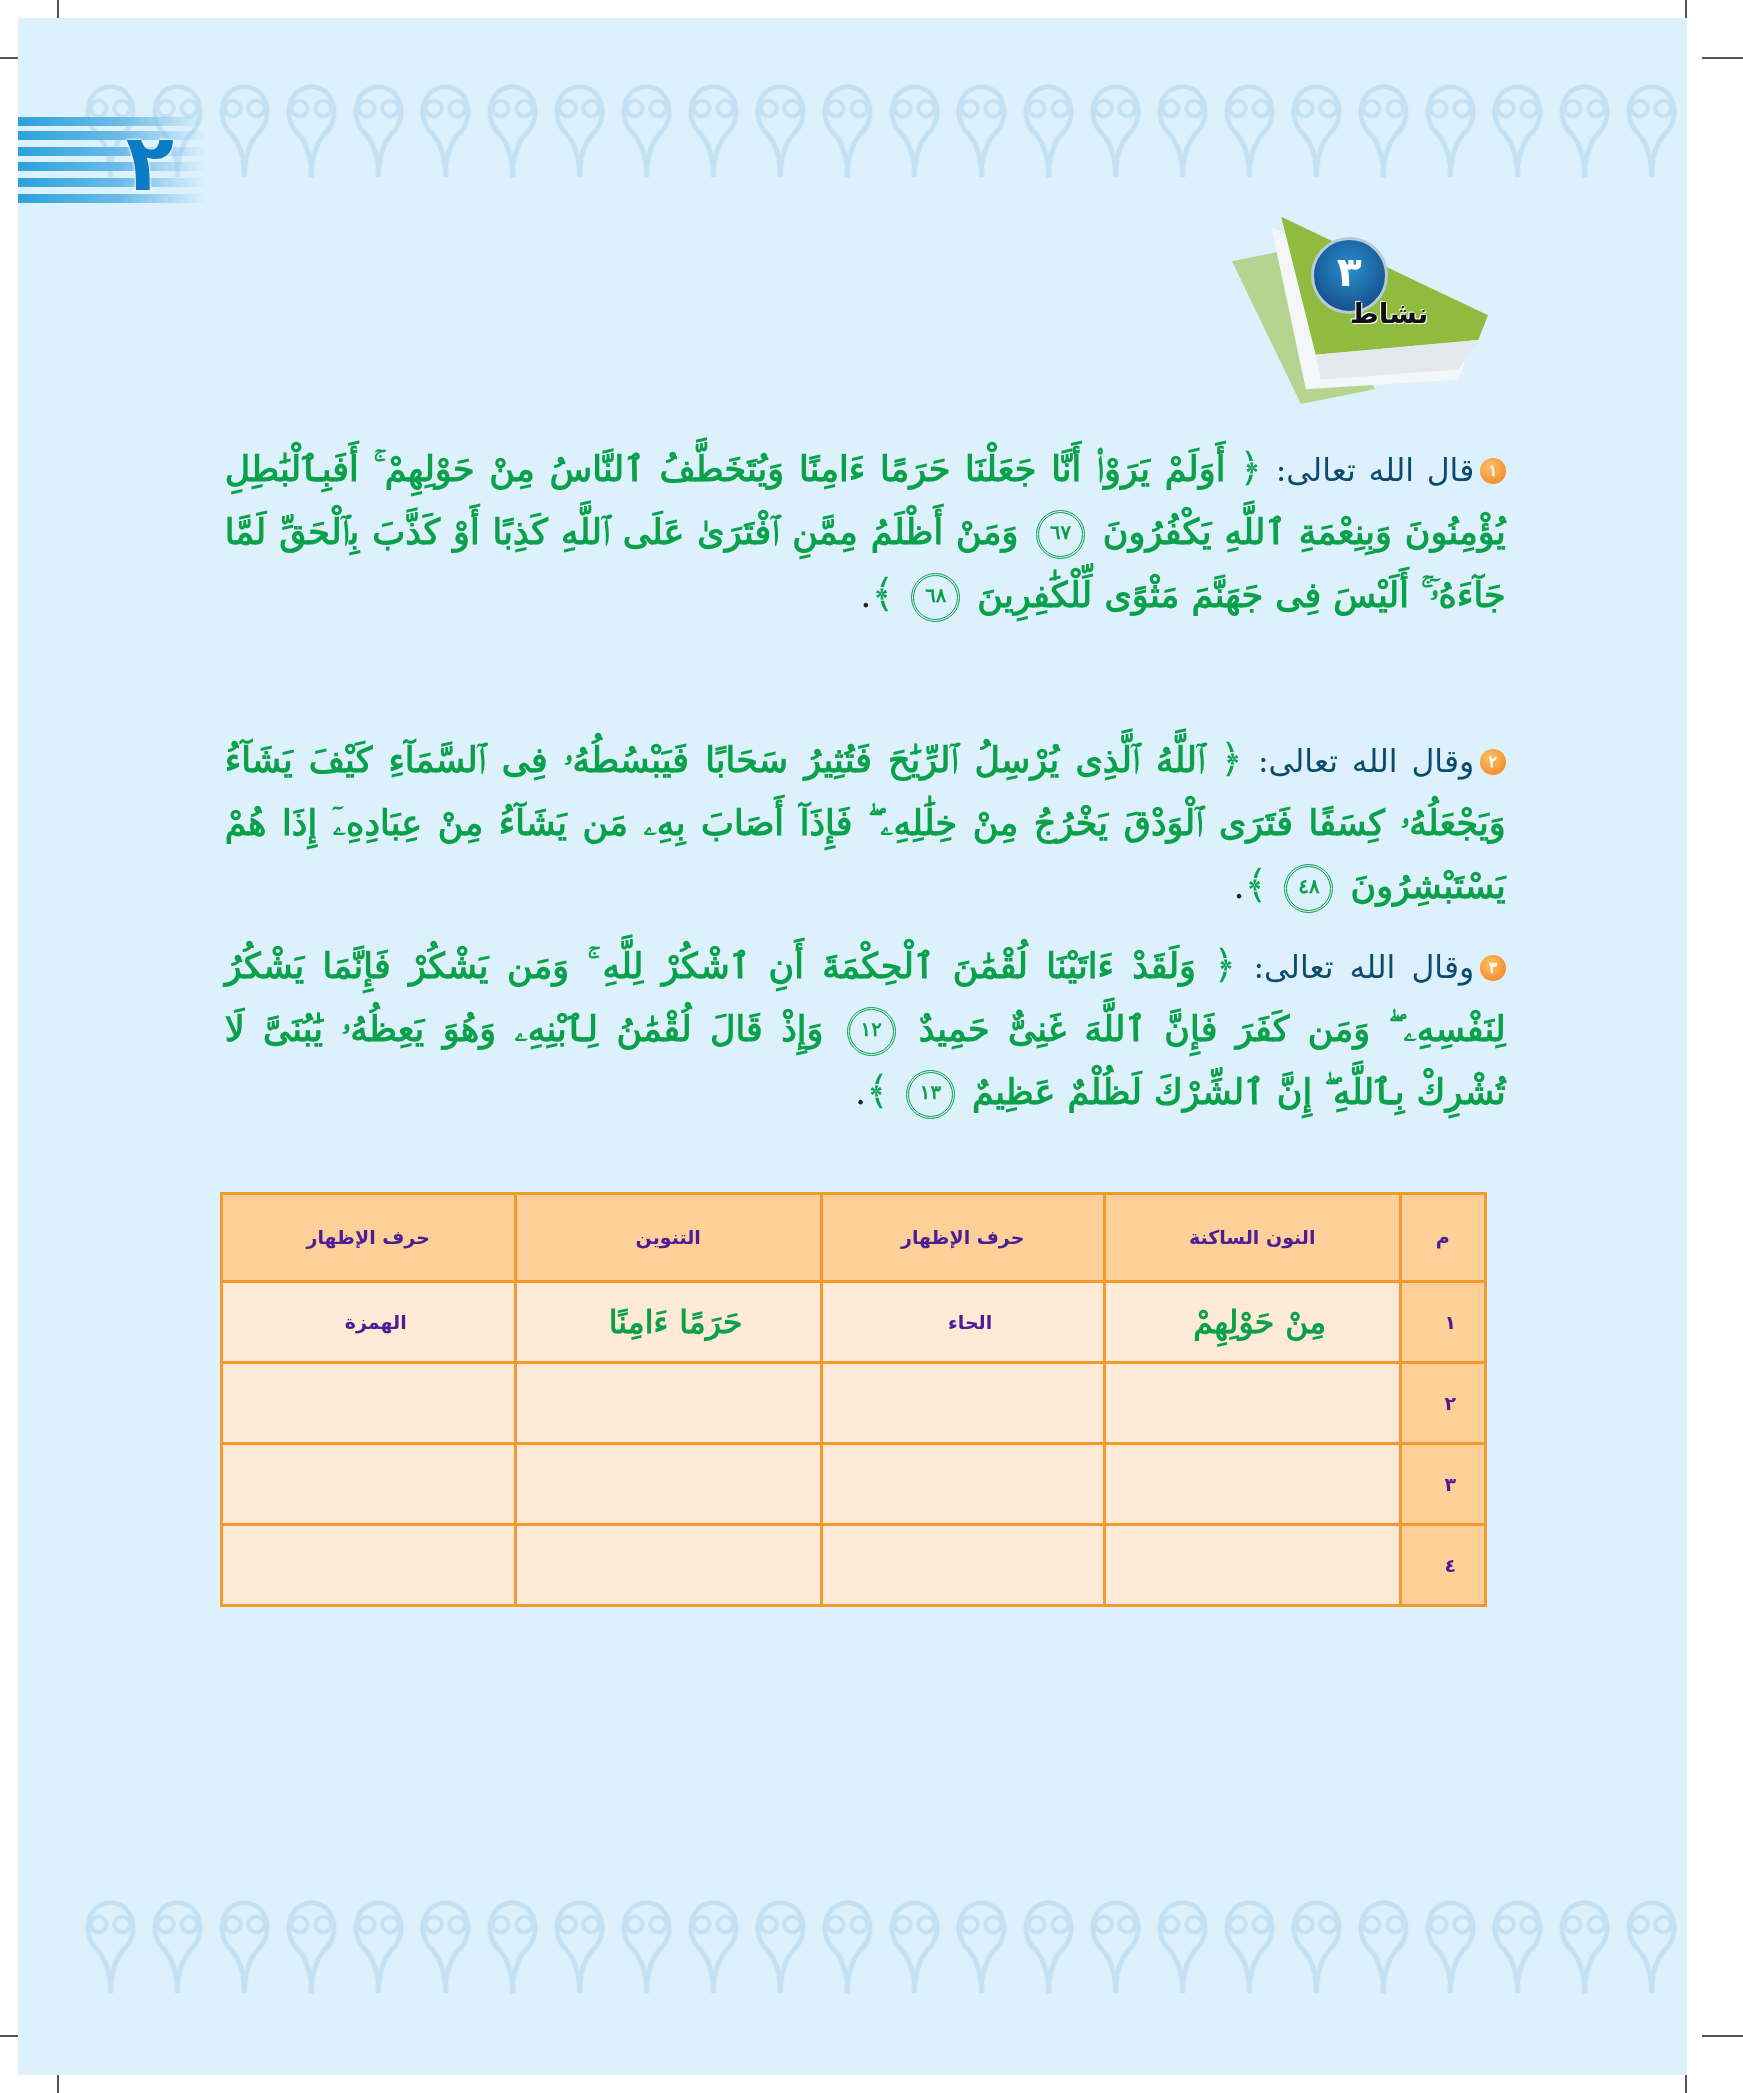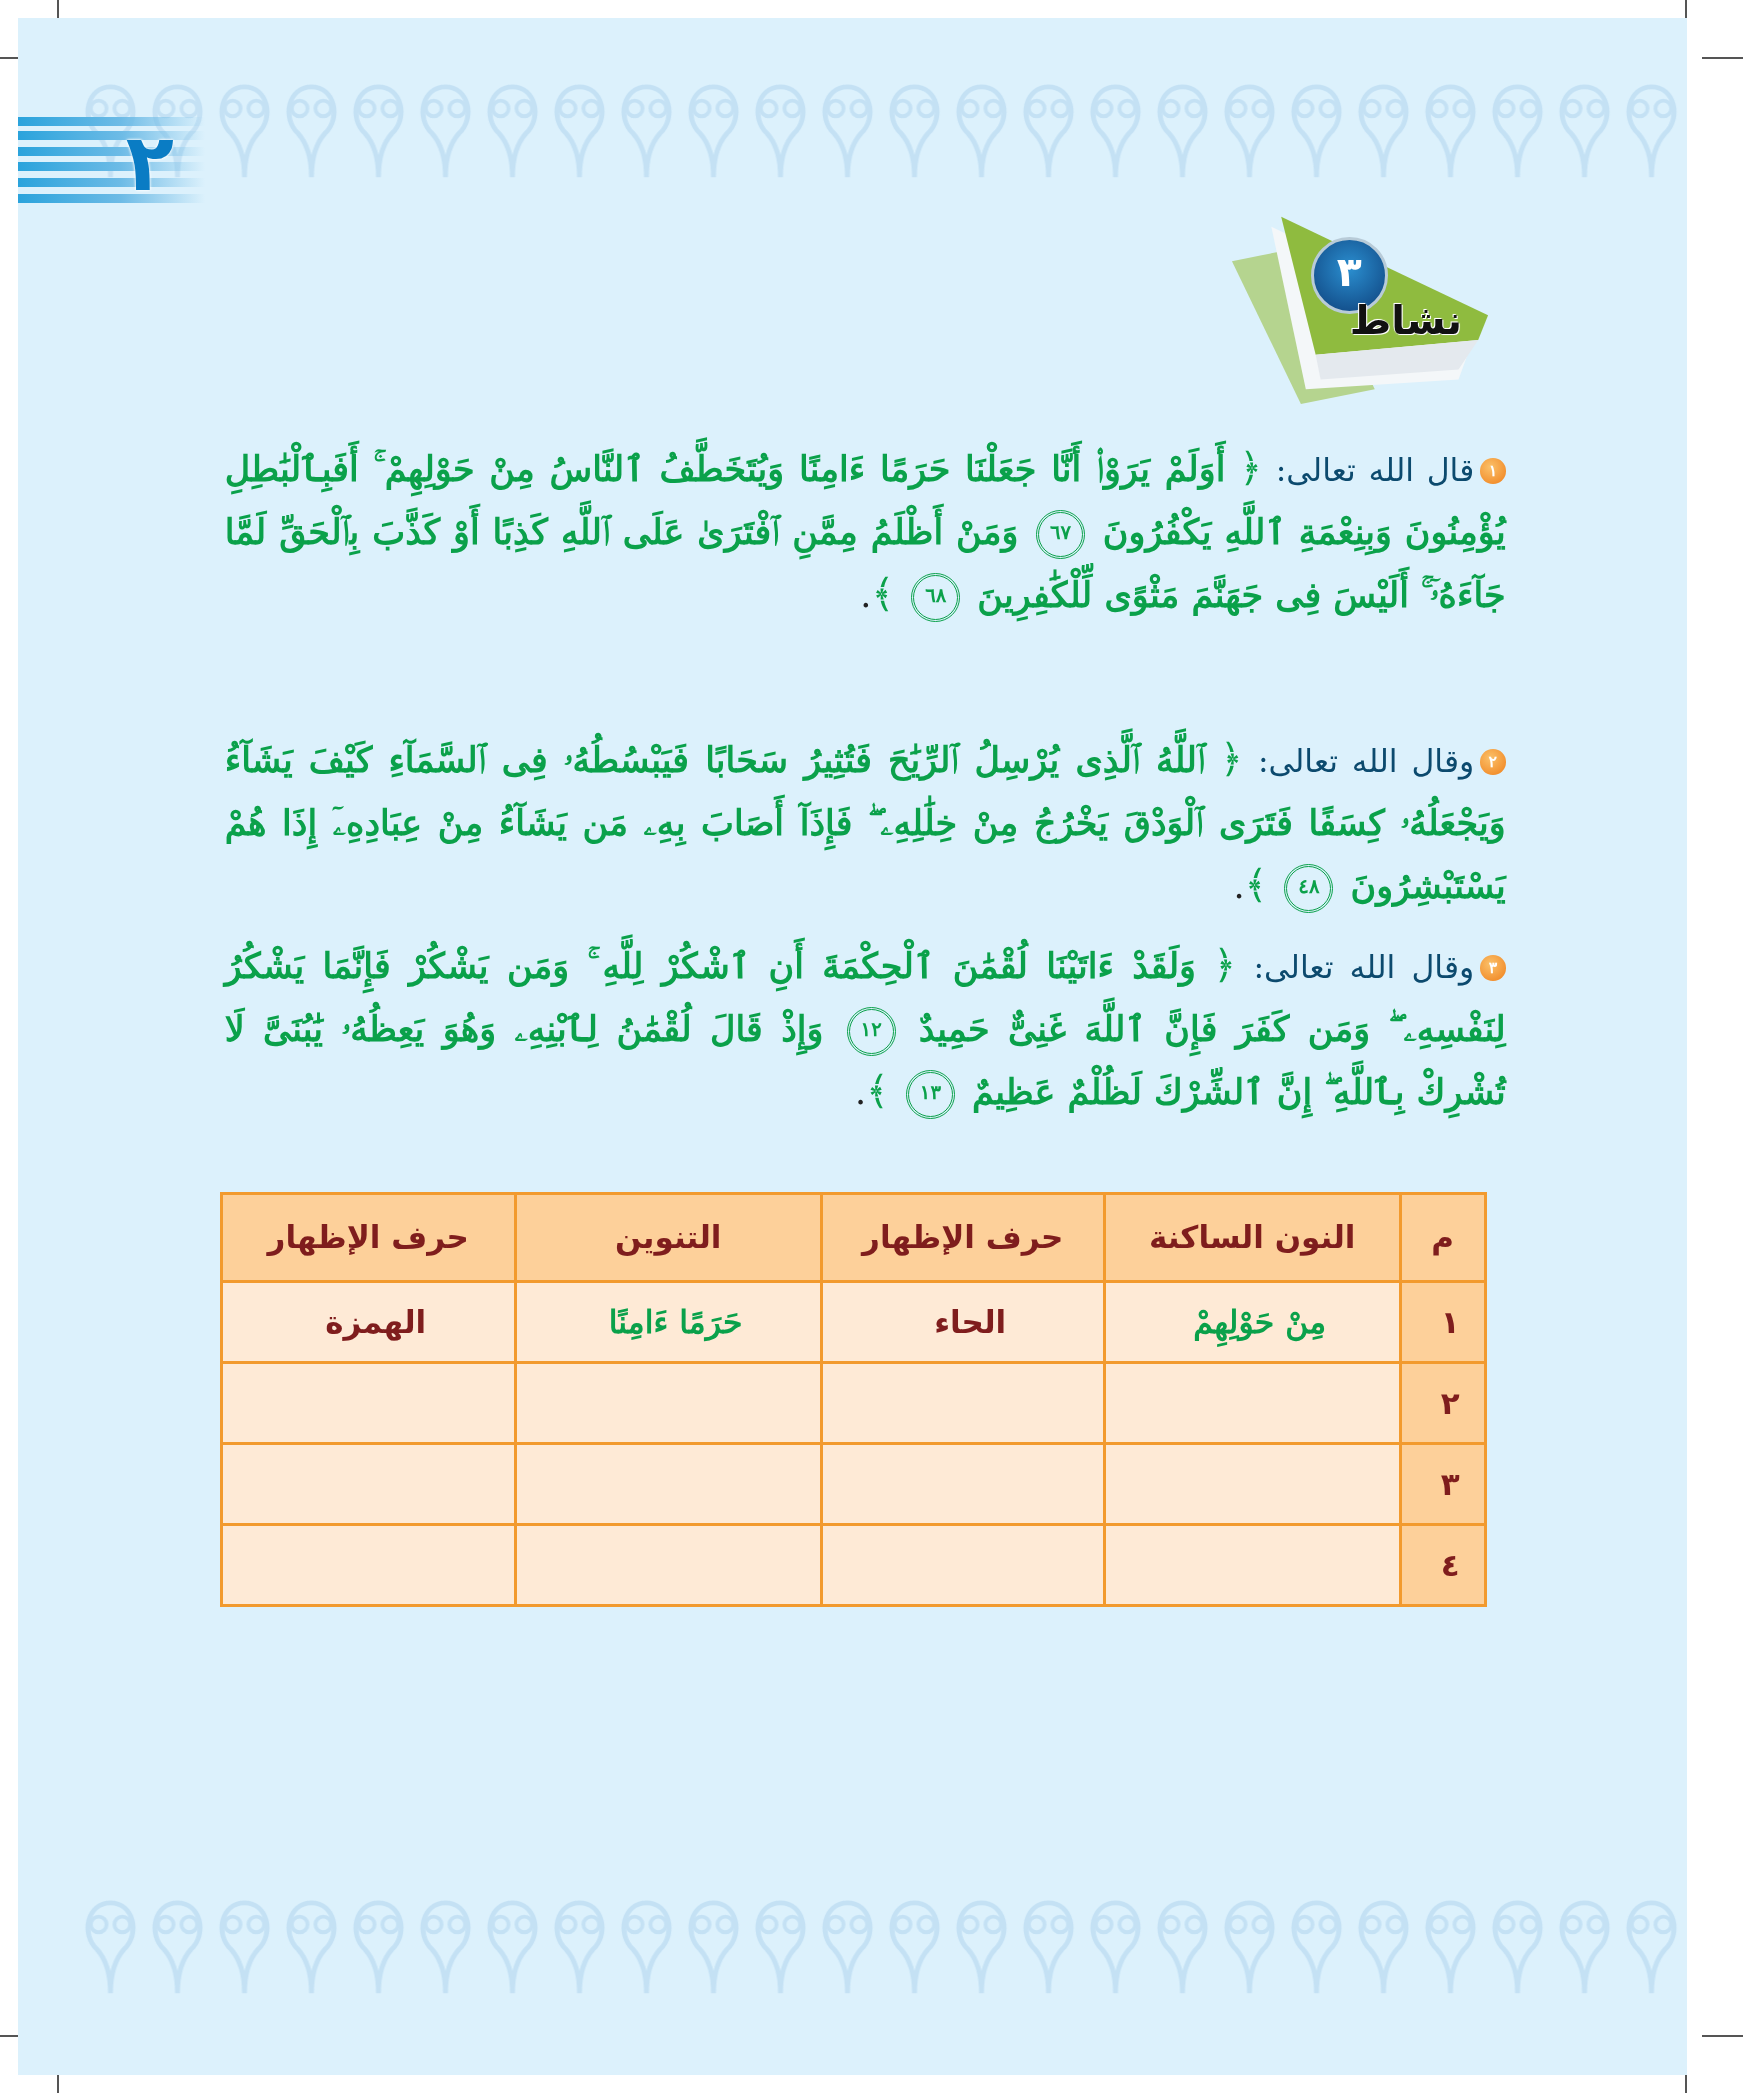--- a/index.html
+++ b/index.html
@@ -6,32 +6,32 @@
   body{width:1744px;height:2093px;background:#ffffff;position:relative;overflow:hidden;font-family:"DejaVu Sans",sans-serif;}
   .page{position:absolute;left:17.7px;top:17.7px;width:1669px;height:2057px;background:#dcf1fc;overflow:hidden;}
   .crop{position:absolute;background:#555;}
   .ornament-band{position:absolute;left:59px;width:1610px;height:108px;opacity:.9;}
   .ornament-band.top{top:61px;}
   .ornament-band.bottom{top:1877px;}
   .chapter-stripes{position:absolute;left:0;top:99px;width:197px;height:89px;}
   .stripe{position:absolute;left:0;height:8.9px;width:187px;background:linear-gradient(90deg,#2aa3dc 0%,#6dbbe6 55%,rgba(200,230,248,0) 100%);}
   .chapter-num{position:absolute;left:108px;top:106px;font-size:79px;font-weight:bold;color:#0a7cc4;line-height:1;text-shadow:0 0 3px #fff,0 0 3px #fff;font-family:"DejaVu Sans",sans-serif;}
   .activity-badge{position:absolute;left:1212px;top:207px;width:296px;height:197px;}
-  .badge-label{position:absolute;left:1332px;top:279px;font-size:40px;font-weight:bold;color:#111;text-shadow:0 0 2px #fff,1px 1px 0 #fff,-1px -1px 0 #fff;}
+  .badge-label{position:absolute;left:1332px;top:279px;font-size:28px;font-weight:bold;color:#111;text-shadow:0 0 2px #fff,1px 1px 0 #fff,-1px -1px 0 #fff;}
   .badge-num{position:absolute;left:1293px;top:219px;width:71px;height:71px;border-radius:50%;background:radial-gradient(circle at 50% 40%,#2b8fd0,#0d3f7a);border:3.9px solid #b8cbd8;color:#fff;font-size:41px;font-weight:bold;text-align:center;line-height:65px;}
   .instruction{position:absolute;left:212px;top:232px;width:1015px;direction:rtl;text-align:justify;font-family:"DejaVu Serif",serif;font-size:29.6px;line-height:49px;color:#1a1a1a;}
   .verse{position:absolute;left:207px;width:1281px;direction:rtl;text-align:justify;font-family:"DejaVu Serif",serif;font-size:35px;line-height:61px;}
   .verse .intro{color:#0c4a6e;font-size:31.5px;}
   .verse .quran{color:#0aa14a;font-weight:bold;}
   .verse .marker{display:inline-block;width:25.6px;height:25.6px;border-radius:50%;background:radial-gradient(circle at 40% 35%,#fbc16a,#ef7f1a);color:#fff;font-size:15.8px;text-align:center;line-height:25.6px;vertical-align:middle;margin-left:5.9px;font-weight:bold;}
   .verse .ayah{display:inline-block;min-width:43px;height:43px;border:3px double #0aa14a;border-radius:50%;color:#0aa14a;font-size:19.7px;text-align:center;line-height:39px;vertical-align:middle;margin:0 5.9px;font-weight:bold;}
   .verse .bracket{color:#0aa14a;font-size:39px;}
   .verse .dot{color:#222;}
   table.answers{position:absolute;left:220px;top:1192px;width:1263px;border-collapse:collapse;direction:rtl;table-layout:fixed;}
-  table.answers th,table.answers td{border:3px solid #f29a2e;text-align:center;font-size:31px;color:#7f1d1d;font-weight:bold;}
+  table.answers th,table.answers td{border:3px solid #f29a2e;text-align:center;font-size:19px;color:#4c1d95;font-weight:bold;}
   table.answers th{background:#fdd09a;height:83px;}
   table.answers td{background:#feead6;height:76px;padding-left:16px;}
   table.answers td.num{background:#fdd09a;}
   table.answers td.green{color:#0aa14a;font-family:"DejaVu Serif",serif;font-size:31.5px;}
   .page-num-wrap{position:absolute;left:0;top:1891px;width:256px;height:79px;}
   .page-line{position:absolute;left:0;top:39px;width:236px;height:7.9px;background:linear-gradient(90deg,rgba(220,240,250,0),#1aa8e2);}
   .page-num{position:absolute;left:150px;top:17.7px;width:59px;height:59px;border-radius:50%;background:radial-gradient(circle at 45% 40%,#8fd0f5,#1e86cf);border:3px solid #fff;box-shadow:0 0 0 5.9px #1a7fc8;text-align:center;line-height:57px;font-size:23.6px;font-weight:bold;color:#111;}
 </style>
 </head>
 <body>

